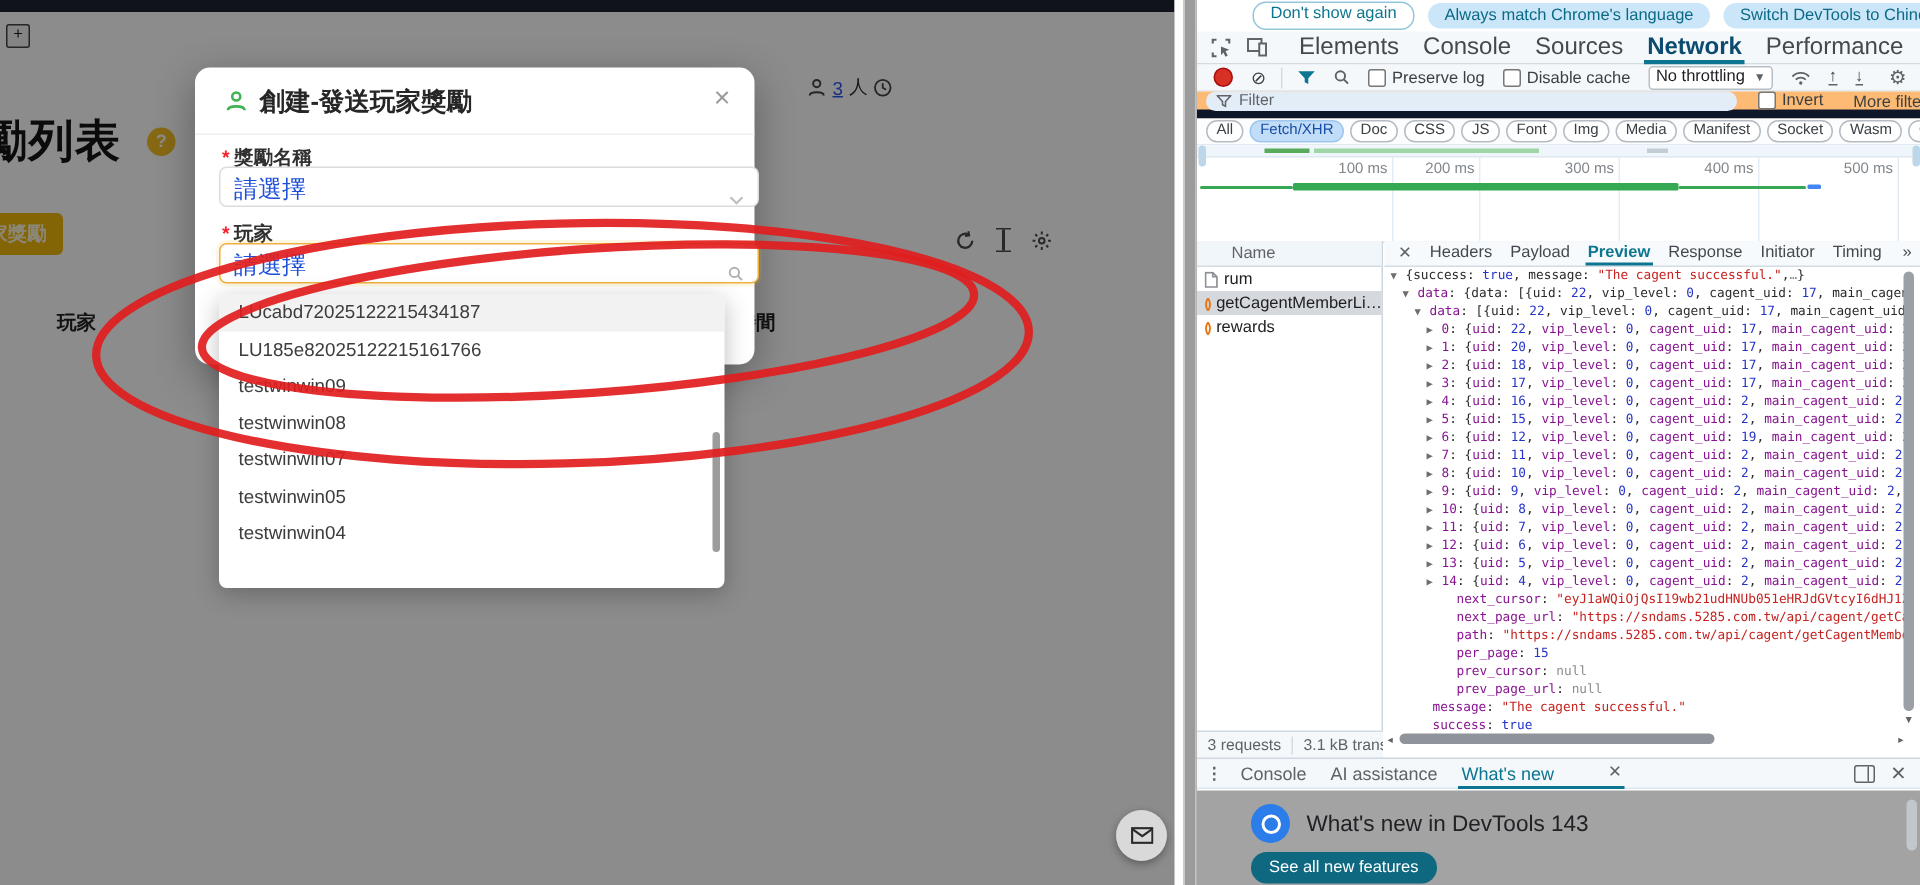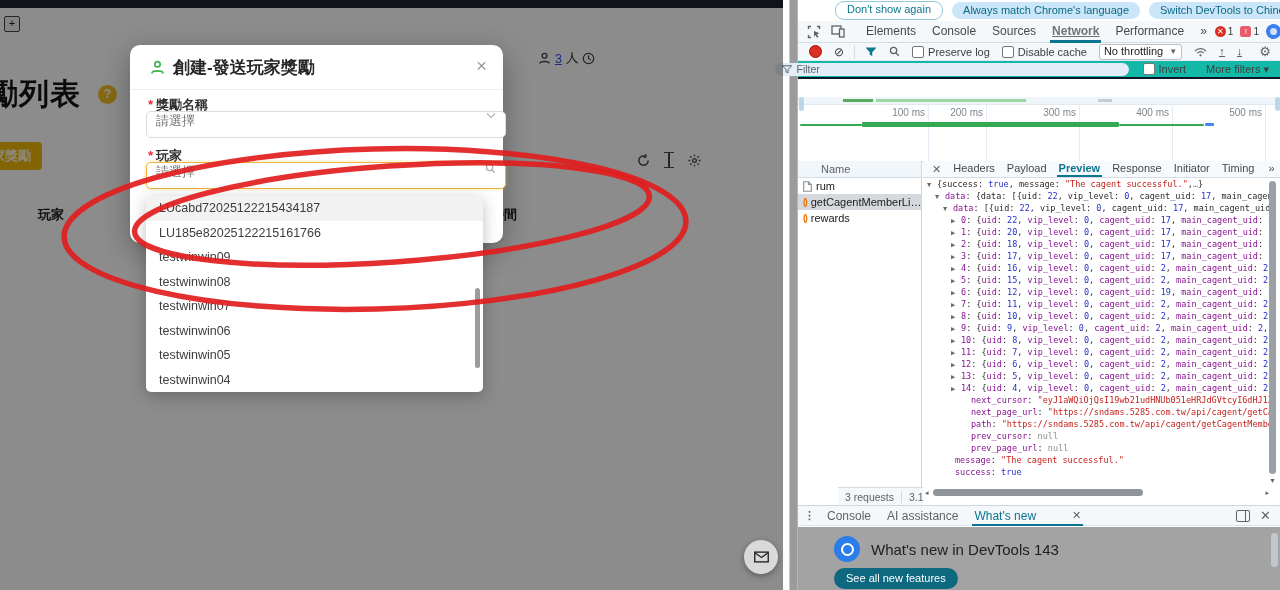--- a/index.html
+++ b/index.html
@@ -31,59 +31,59 @@
   
   #modal{position:absolute;left:130px;top:45px;width:373px;height:198px;background:#fff;border-radius:10px;
          box-shadow:0 8px 28px rgba(0,0,0,.32);z-index:20;}
   #modal-hd{position:absolute;left:0;top:0;right:0;height:44px;border-bottom:1px solid #efefef;
             display:flex;align-items:center;padding-left:20px;gap:8px;}
   #modal-title{font-size:17px;font-weight:700;color:#262626;}
   #modal-close{position:absolute;right:16px;top:10px;font-size:19px;color:#9b9b9b;line-height:22px;}
   .fld-label{position:absolute;left:18px;font-size:13px;font-weight:700;color:#303030;}
   .req{color:#f5222d;margin-right:3px;font-weight:700;}
   .sel-box{position:absolute;left:16px;width:340px;height:25px;border:1px solid #dcdcdc;border-radius:5px;
-           background:#fff;display:flex;align-items:flex-start;padding:0 9px;font-size:13px;color:#737373;}
+           background:#fff;display:flex;align-items:flex-end;padding:0 9px;font-size:16px;color:#1d4ed8;}
   .sel-box .grow{flex:1;}
   #fld2-box{border:1px solid #efb041;box-shadow:0 0 0 2px rgba(240,185,11,.12);}
   #dropdown{position:absolute;left:146px;top:196px;width:337px;height:196px;background:#fff;border-radius:5px;
             box-shadow:0 4px 16px rgba(0,0,0,.25);z-index:22;overflow:hidden;}
   .dd-item{height:24.5px;line-height:24.5px;padding-left:13px;font-size:12.5px;color:#3d3d3d;white-space:nowrap;}
   .dd-item.sel{background:#f2f2f2;}
   #dd-thumb{position:absolute;right:3px;top:92px;width:5px;height:80px;background:#9c9c9c;border-radius:3px;}
   #redloop{position:absolute;left:0;top:0;z-index:30;pointer-events:none;}
 
   
   #dt{position:absolute;left:797px;top:0;width:483px;height:590px;background:#fff;border-left:1px solid #b5b5b5;
       font-size:11px;color:#3c4043;}
   #dt-infobar{position:absolute;left:0;top:0;width:483px;height:21px;background:#fff;display:flex;align-items:center;
               gap:9px;padding-left:37px;box-sizing:border-box;}
   .pill{height:17px;line-height:17px;border-radius:9px;padding:0 11px;background:#cbe6f8;color:#0b6a86;font-size:11px;white-space:nowrap;}
   .pill.outlined{background:#fff;border:1.5px solid #93c6db;color:#0c7590;line-height:14px;}
   #dt-toolbar{position:absolute;left:0;top:21px;width:483px;height:22px;background:#f4f8fb;border-bottom:1px solid #d3dbe3;
               display:flex;align-items:center;box-sizing:border-box;padding:0 4px;}
   .tb-ic{margin:0 5px;color:#5f6368;display:flex;align-items:center;}
   .vdiv{width:1px;height:14px;background:#d3dbe3;margin:0 4px;}
-  .main-tab{padding:0 8px;height:22px;line-height:21px;font-size:12px;color:#45494d;position:relative;white-space:nowrap;}
-  .main-tab.active{color:#737373;font-weight:700;text-decoration:underline;}
+  .main-tab{padding:0 8px;height:22px;line-height:21px;font-size:16px;color:#45494d;position:relative;white-space:nowrap;}
+  .main-tab.active{color:#0c4a6e;font-weight:700;}
   .main-tab.active:after{content:"";position:absolute;left:6px;right:6px;bottom:0;height:2.5px;background:#0c7590;}
   #dt-right-icons{margin-left:auto;display:flex;align-items:center;gap:7px;padding-right:4px;}
   .badge{display:flex;align-items:center;gap:2px;font-size:10px;color:#333;}
   .bdg-circ{width:11px;height:11px;border-radius:50%;background:#d93025;color:#fff;font-size:8px;line-height:11px;text-align:center;}
   .bdg-sq{width:11px;height:11px;border-radius:2.5px;background:#e75b6b;color:#fff;font-size:8px;line-height:11px;text-align:center;}
   .blue-circ{width:15px;height:15px;border-radius:50%;background:#3b7ef0;position:relative;}
   .blue-circ:after{content:"";position:absolute;left:4px;top:4px;width:7px;height:7px;border-radius:50%;background:#cfe2ff;}
   #net-toolbar{position:absolute;left:0;top:43px;width:483px;height:18px;background:#f4f8fb;border-bottom:1px solid #e2e9f0;
                display:flex;align-items:center;box-sizing:border-box;padding:0 5px;font-size:11px;}
   .rec-dot{width:11px;height:11px;border-radius:50%;background:#d93025;border:1.5px solid #a50e0e;}
   .chk{width:10px;height:10px;border:1px solid #767676;border-radius:2px;background:#fff;margin-right:4px;}
   .ctl{display:flex;align-items:center;margin:0 6px;color:#3c4043;white-space:nowrap;}
   #throttle{border:1px solid #b9bfc6;border-radius:3px;background:#fff;height:14px;line-height:13px;padding:0 4px;margin:0 6px;
             display:flex;align-items:center;gap:6px;color:#202124;}
-  #filter-row{position:absolute;left:0;top:61px;width:483px;height:18px;background:#14b8a6;border-bottom:2px solid #0f172a;
-              display:flex;align-items:center;box-sizing:border-box;padding:0 6px;justify-content:flex-end;}
+  #filter-row{position:absolute;left:0;top:61px;width:483px;height:18px;background:#fdba74;border-bottom:6px solid #0f172a;
+              display:flex;align-items:center;box-sizing:border-box;padding:0 6px;}
   #filter-input{flex:0 0 340px;height:13px;border-radius:7px;background:#e3edf7;display:flex;align-items:center;
                 padding:0 7px;gap:5px;color:#5f6368;font-size:10.5px;}
   #chips-row{position:absolute;left:0;top:79px;width:483px;height:18px;background:#fbfdff;border-bottom:1px solid #e2e9f0;
              display:flex;align-items:center;gap:4px;box-sizing:border-box;padding:0 6px;overflow:hidden;}
   .chip{height:13px;line-height:12px;border:1px solid #b6bcc2;border-radius:8px;padding:0 6px;font-size:10px;color:#3c4043;
         background:#fff;white-space:nowrap;}
   .chip.active{background:#c2ddf7;border-color:#9ec7ee;color:#174ea6;}
   #overview{position:absolute;left:0;top:97px;width:483px;height:64px;background:#fff;border-bottom:1px solid #cfd8e0;}
   #ov-mini{position:absolute;left:0;top:0;width:483px;height:7px;background:#eef5fb;border-bottom:1px solid #e0e8f0;}
   .mini-seg{position:absolute;top:2px;height:3px;background:#57ab5a;}
@@ -93,21 +93,21 @@
   .ov-handle{position:absolute;top:0;width:5px;height:14px;background:#bcd6ea;border-radius:3px;}
   .wf-bar{position:absolute;border-radius:1px;}
   #dt-main{position:absolute;left:0;top:161px;width:483px;height:344px;}
   #req-col{position:absolute;left:0;top:0;width:124px;height:344px;border-right:1px solid #cdd5de;background:#fff;box-sizing:border-box;}
   #req-hd{height:16px;line-height:16px;background:#f1f6fb;border-bottom:1px solid #d3dbe3;padding-left:23px;
           font-size:11px;color:#5f6368;}
   .req-row{height:16px;display:flex;align-items:center;gap:4px;padding-left:5px;font-size:11px;color:#202124;white-space:nowrap;overflow:hidden;}
   .req-row.sel{background:#d5d8dc;}
   .xhr-ic{color:#e8710a;font-size:9px;font-weight:700;letter-spacing:-1px;}
   #req-status{position:absolute;left:0;bottom:0;width:124px;height:17px;border-top:1px solid #d3dbe3;background:#f4f8fb;
-              display:flex;align-items:center;font-size:10.5px;color:#5f6368;overflow:hidden;margin-left:40px;}
+              display:flex;align-items:center;font-size:10.5px;color:#5f6368;overflow:hidden;}
   #req-status span{padding:0 7px;white-space:nowrap;}
   #req-status span + span{border-left:1px solid #d3dbe3;}
   #prev-pane{position:absolute;left:125px;top:0;width:358px;height:344px;background:#fff;}
   #prev-tabs{height:16px;background:#f7fafc;border-bottom:1px solid #d3dbe3;display:flex;align-items:center;
              gap:2px;padding-left:5px;font-size:11px;color:#45494d;}
   .ptab{padding:0 6px;height:16px;line-height:15px;position:relative;white-space:nowrap;}
   .ptab.active{color:#0c7590;font-weight:700;}
   .ptab.active:after{content:"";position:absolute;left:4px;right:4px;bottom:0;height:2px;background:#0c7590;}
   #json{position:absolute;left:0;top:17px;width:350px;height:312px;overflow:hidden;
         font-family:"DejaVu Sans Mono",monospace;font-size:8.5px;line-height:12px;color:#2b2b2b;}
@@ -226,21 +226,20 @@
     </div>
   </div>
 
   <div id="dropdown">
     <div id="dd-items">
         <div class="dd-item sel">LUcabd72025122215434187</div>
         <div class="dd-item">LU185e82025122215161766</div>
         <div class="dd-item">testwinwin09</div>
         <div class="dd-item">testwinwin08</div>
         <div class="dd-item">testwinwin07</div>
-        <div class="dd-item">testwinwin06</div>
         <div class="dd-item">testwinwin05</div>
         <div class="dd-item">testwinwin04</div>
       </div>
     <div id="dd-thumb"></div>
   </div>
 
   <svg id="redloop" width="790" height="590" viewBox="0 0 790 590">
     <ellipse cx="375" cy="229" rx="311" ry="80" transform="rotate(-1.5 375 229)" fill="none" stroke="#e11d1d" stroke-width="5.5" stroke-linecap="round" opacity="0.92"></ellipse>
     <ellipse cx="392" cy="214" rx="258" ry="48" transform="rotate(-4 392 214)" fill="none" stroke="#e11d1d" stroke-width="5.5" stroke-linecap="round" opacity="0.92"></ellipse>
   </svg>
@@ -338,20 +337,34 @@
         <span>Filter</span>
       </div>
       <span class="ctl" style="margin-left:14px;">
           <span class="chk"></span>
           <span>Invert</span>
         </span>
       <span class="vdiv"></span>
       <span class="ctl">More filters ▾</span>
     </div>
 
+    <div id="chips-row">
+        <span class="chip">All</span>
+        <span class="chip active">Fetch/XHR</span>
+        <span class="chip">Doc</span>
+        <span class="chip">CSS</span>
+        <span class="chip">JS</span>
+        <span class="chip">Font</span>
+        <span class="chip">Img</span>
+        <span class="chip">Media</span>
+        <span class="chip">Manifest</span>
+        <span class="chip">Socket</span>
+        <span class="chip">Wasm</span>
+        <span class="chip">Other</span>
+      </div>
 
     <div id="overview">
       <div id="ov-mini">
         <span class="mini-seg" style="left:45px;width:30px;"></span>
         <span class="mini-seg" style="left:78px;width:150px;background:#9fd6a5;"></span>
         <span class="mini-seg" style="left:300px;width:14px;background:#c3cdd6;"></span>
       </div>
       <div id="ticks">
           <div class="tick" style="left: 18px; width: 113px; border-radius: 22px;">
             <span class="tick-label">100 ms</span>
@@ -439,20 +452,21 @@
             <div class="jline" style="padding-left: 28px;"><span class="ja">▶</span><span class="jk">8</span><span class="jx">: {</span><span class="jk">uid</span><span class="jx">: </span><span class="jn">10</span><span class="jx">, </span><span class="jk">vip_level</span><span class="jx">: </span><span class="jn">0</span><span class="jx">, </span><span class="jk">cagent_uid</span><span class="jx">: </span><span class="jn">2</span><span class="jx">, </span><span class="jk">main_cagent_uid</span><span class="jx">: </span><span class="jn">2</span><span class="jx">, </span></div>
             <div class="jline" style="padding-left: 28px;"><span class="ja">▶</span><span class="jk">9</span><span class="jx">: {</span><span class="jk">uid</span><span class="jx">: </span><span class="jn">9</span><span class="jx">, </span><span class="jk">vip_level</span><span class="jx">: </span><span class="jn">0</span><span class="jx">, </span><span class="jk">cagent_uid</span><span class="jx">: </span><span class="jn">2</span><span class="jx">, </span><span class="jk">main_cagent_uid</span><span class="jx">: </span><span class="jn">2</span><span class="jx">, </span></div>
             <div class="jline" style="padding-left: 28px;"><span class="ja">▶</span><span class="jk">10</span><span class="jx">: {</span><span class="jk">uid</span><span class="jx">: </span><span class="jn">8</span><span class="jx">, </span><span class="jk">vip_level</span><span class="jx">: </span><span class="jn">0</span><span class="jx">, </span><span class="jk">cagent_uid</span><span class="jx">: </span><span class="jn">2</span><span class="jx">, </span><span class="jk">main_cagent_uid</span><span class="jx">: </span><span class="jn">2</span><span class="jx">, </span></div>
             <div class="jline" style="padding-left: 28px;"><span class="ja">▶</span><span class="jk">11</span><span class="jx">: {</span><span class="jk">uid</span><span class="jx">: </span><span class="jn">7</span><span class="jx">, </span><span class="jk">vip_level</span><span class="jx">: </span><span class="jn">0</span><span class="jx">, </span><span class="jk">cagent_uid</span><span class="jx">: </span><span class="jn">2</span><span class="jx">, </span><span class="jk">main_cagent_uid</span><span class="jx">: </span><span class="jn">2</span><span class="jx">, </span></div>
             <div class="jline" style="padding-left: 28px;"><span class="ja">▶</span><span class="jk">12</span><span class="jx">: {</span><span class="jk">uid</span><span class="jx">: </span><span class="jn">6</span><span class="jx">, </span><span class="jk">vip_level</span><span class="jx">: </span><span class="jn">0</span><span class="jx">, </span><span class="jk">cagent_uid</span><span class="jx">: </span><span class="jn">2</span><span class="jx">, </span><span class="jk">main_cagent_uid</span><span class="jx">: </span><span class="jn">2</span><span class="jx">, </span></div>
             <div class="jline" style="padding-left: 28px;"><span class="ja">▶</span><span class="jk">13</span><span class="jx">: {</span><span class="jk">uid</span><span class="jx">: </span><span class="jn">5</span><span class="jx">, </span><span class="jk">vip_level</span><span class="jx">: </span><span class="jn">0</span><span class="jx">, </span><span class="jk">cagent_uid</span><span class="jx">: </span><span class="jn">2</span><span class="jx">, </span><span class="jk">main_cagent_uid</span><span class="jx">: </span><span class="jn">2</span><span class="jx">, </span></div>
             <div class="jline" style="padding-left: 28px;"><span class="ja">▶</span><span class="jk">14</span><span class="jx">: {</span><span class="jk">uid</span><span class="jx">: </span><span class="jn">4</span><span class="jx">, </span><span class="jk">vip_level</span><span class="jx">: </span><span class="jn">0</span><span class="jx">, </span><span class="jk">cagent_uid</span><span class="jx">: </span><span class="jn">2</span><span class="jx">, </span><span class="jk">main_cagent_uid</span><span class="jx">: </span><span class="jn">2</span><span class="jx">, </span></div>
             <div class="jline" style="padding-left: 38px;"><span class="ja"></span><span class="jk">next_cursor</span><span class="jx">: </span><span class="js">"eyJ1aWQiOjQsI19wb21udHNUb051eHRJdGVtcyI6dHJ1ZX0"</span></div>
             <div class="jline" style="padding-left: 38px;"><span class="ja"></span><span class="jk">next_page_url</span><span class="jx">: </span><span class="js">"https://sndams.5285.com.tw/api/cagent/getCagentMemberList?cursor=eyJ1aWQiOjQ"</span></div>
             <div class="jline" style="padding-left: 38px;"><span class="ja"></span><span class="jk">path</span><span class="jx">: </span><span class="js">"https://sndams.5285.com.tw/api/cagent/getCagentMemberList"</span></div>
+            <div class="jline" style="padding-left: 38px;"><span class="ja"></span><span class="jk">per_page</span><span class="jx">: </span><span class="jn">15</span></div>
             <div class="jline" style="padding-left: 38px;"><span class="ja"></span><span class="jk">prev_cursor</span><span class="jx">: </span><span class="jg">null</span></div>
             <div class="jline" style="padding-left: 38px;"><span class="ja"></span><span class="jk">prev_page_url</span><span class="jx">: </span><span class="jg">null</span></div>
             <div class="jline" style="padding-left: 22px;"><span class="ja"></span><span class="jk">message</span><span class="jx">: </span><span class="js">"The cagent successful."</span></div>
             <div class="jline" style="padding-left: 22px;"><span class="ja"></span><span class="jk">success</span><span class="jx">: </span><span class="jn">true</span></div>
           </div>
         <span class="scr-arrow" style="top:19px;">▲</span>
         <div id="jvscroll"></div>
         <span class="scr-arrow" style="top:316px;">▼</span>
         <span class="scr-arrow" style="left:2px;bottom:8px;right:auto;">◂</span>
         <div id="jhscroll"></div>

